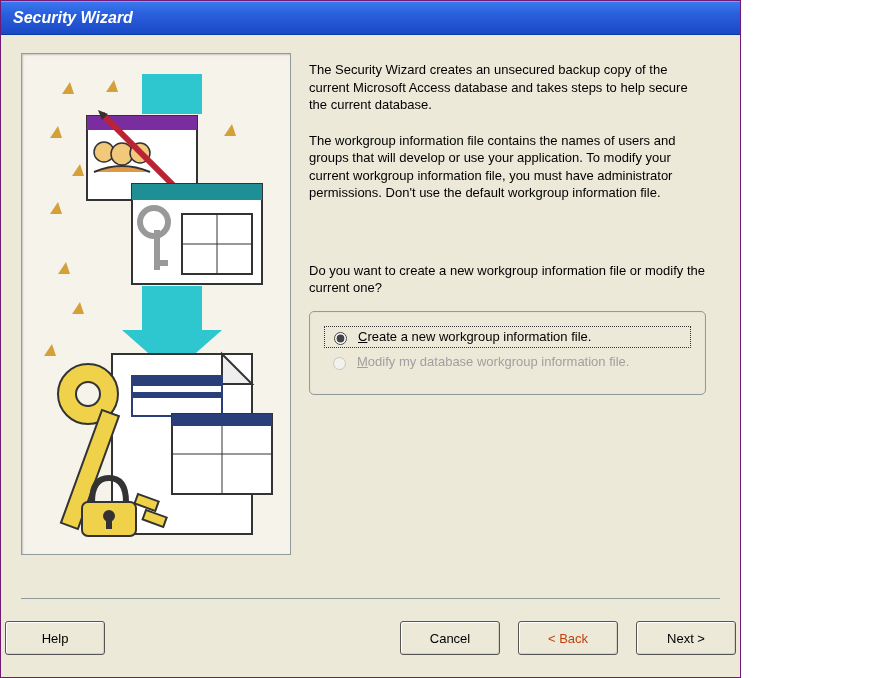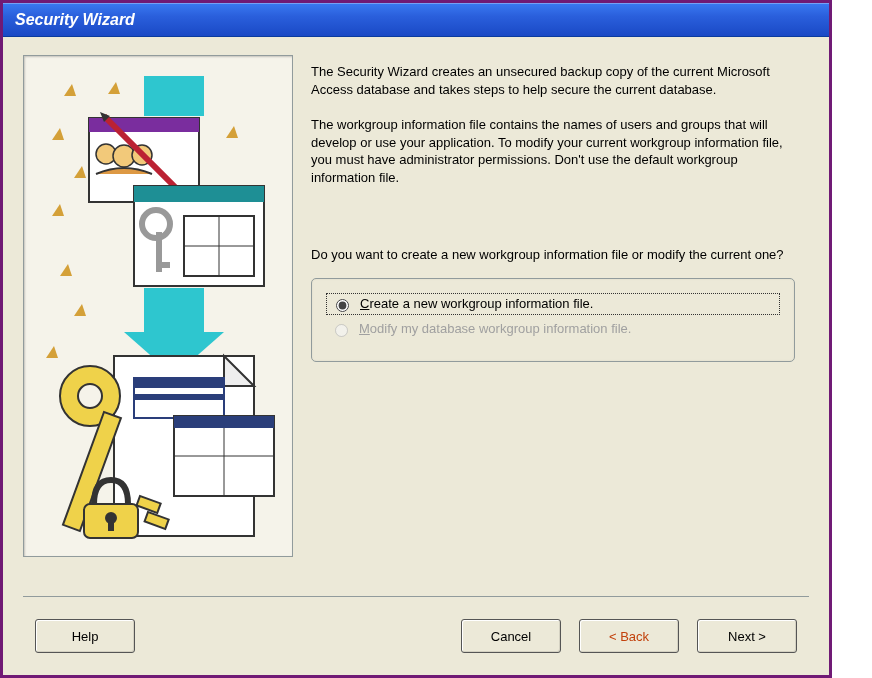--- a/index.html
+++ b/index.html
@@ -4,23 +4,23 @@
 <style>
   * { box-sizing: border-box; }
   body {
     margin: 0;
     padding: 0;
     font-family: Tahoma, Arial, sans-serif;
     font-size: 13px;
     background: #fff;
   }
   .window {
-    width: 832px;
+    width: 741px;
     height: 678px;
-    border: 3px solid #701a75;
+    border: 1px solid #701a75;
     background: #ece9d8;
     display: flex;
     flex-direction: column;
   }
   .title-bar {
     height: 34px;
     background: linear-gradient(to bottom, #3a7af2 0%, #2a5fdc 40%, #1a49c5 100%);
     border-bottom: 1px solid #0a3b9e;
     display: flex;
     align-items: center;
@@ -93,21 +93,21 @@
   }
   .button-bar-sep {
     height: 1px;
     background: #919b9c;
     margin: 0 20px;
   }
   .button-bar {
     height: 78px;
     display: flex;
     align-items: center;
-    padding: 0 32px;
+    padding: 0 4px;
     gap: 14px;
   }
   .btn {
     min-width: 100px;
     height: 34px;
     background: #ece9d8;
     border: 1px solid #555;
     border-radius: 3px;
     font-family: inherit;
     font-size: 13px;

